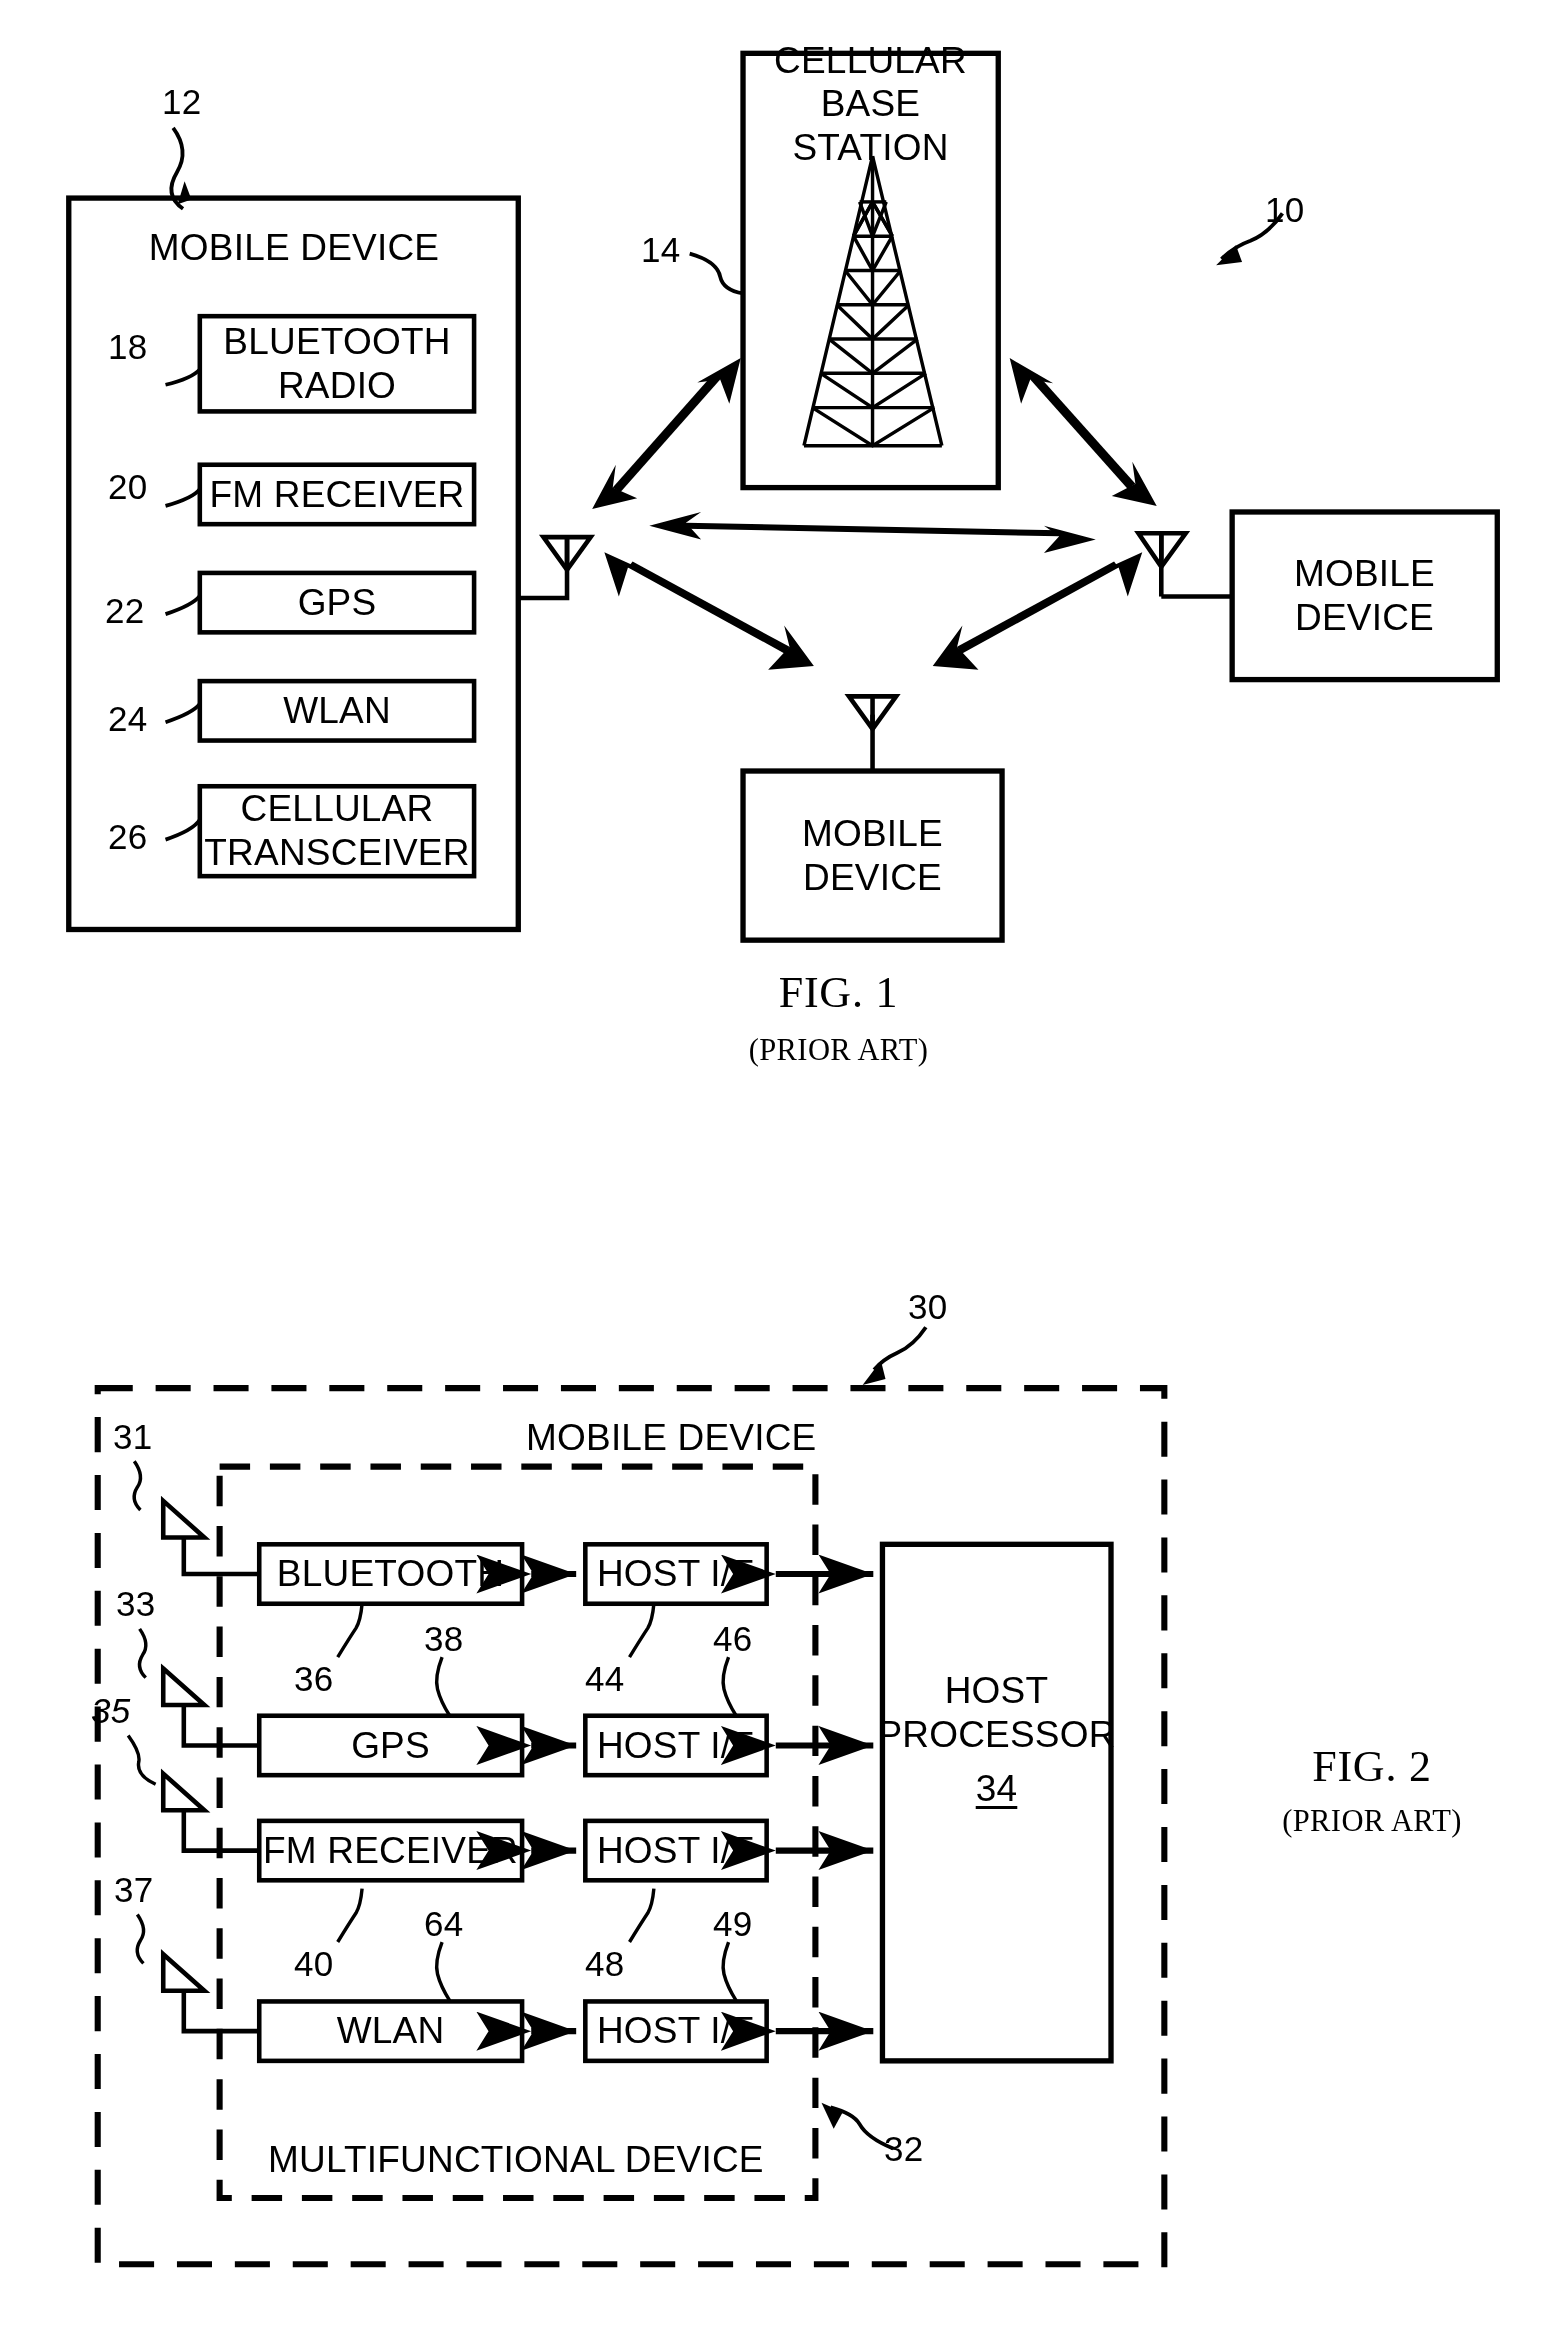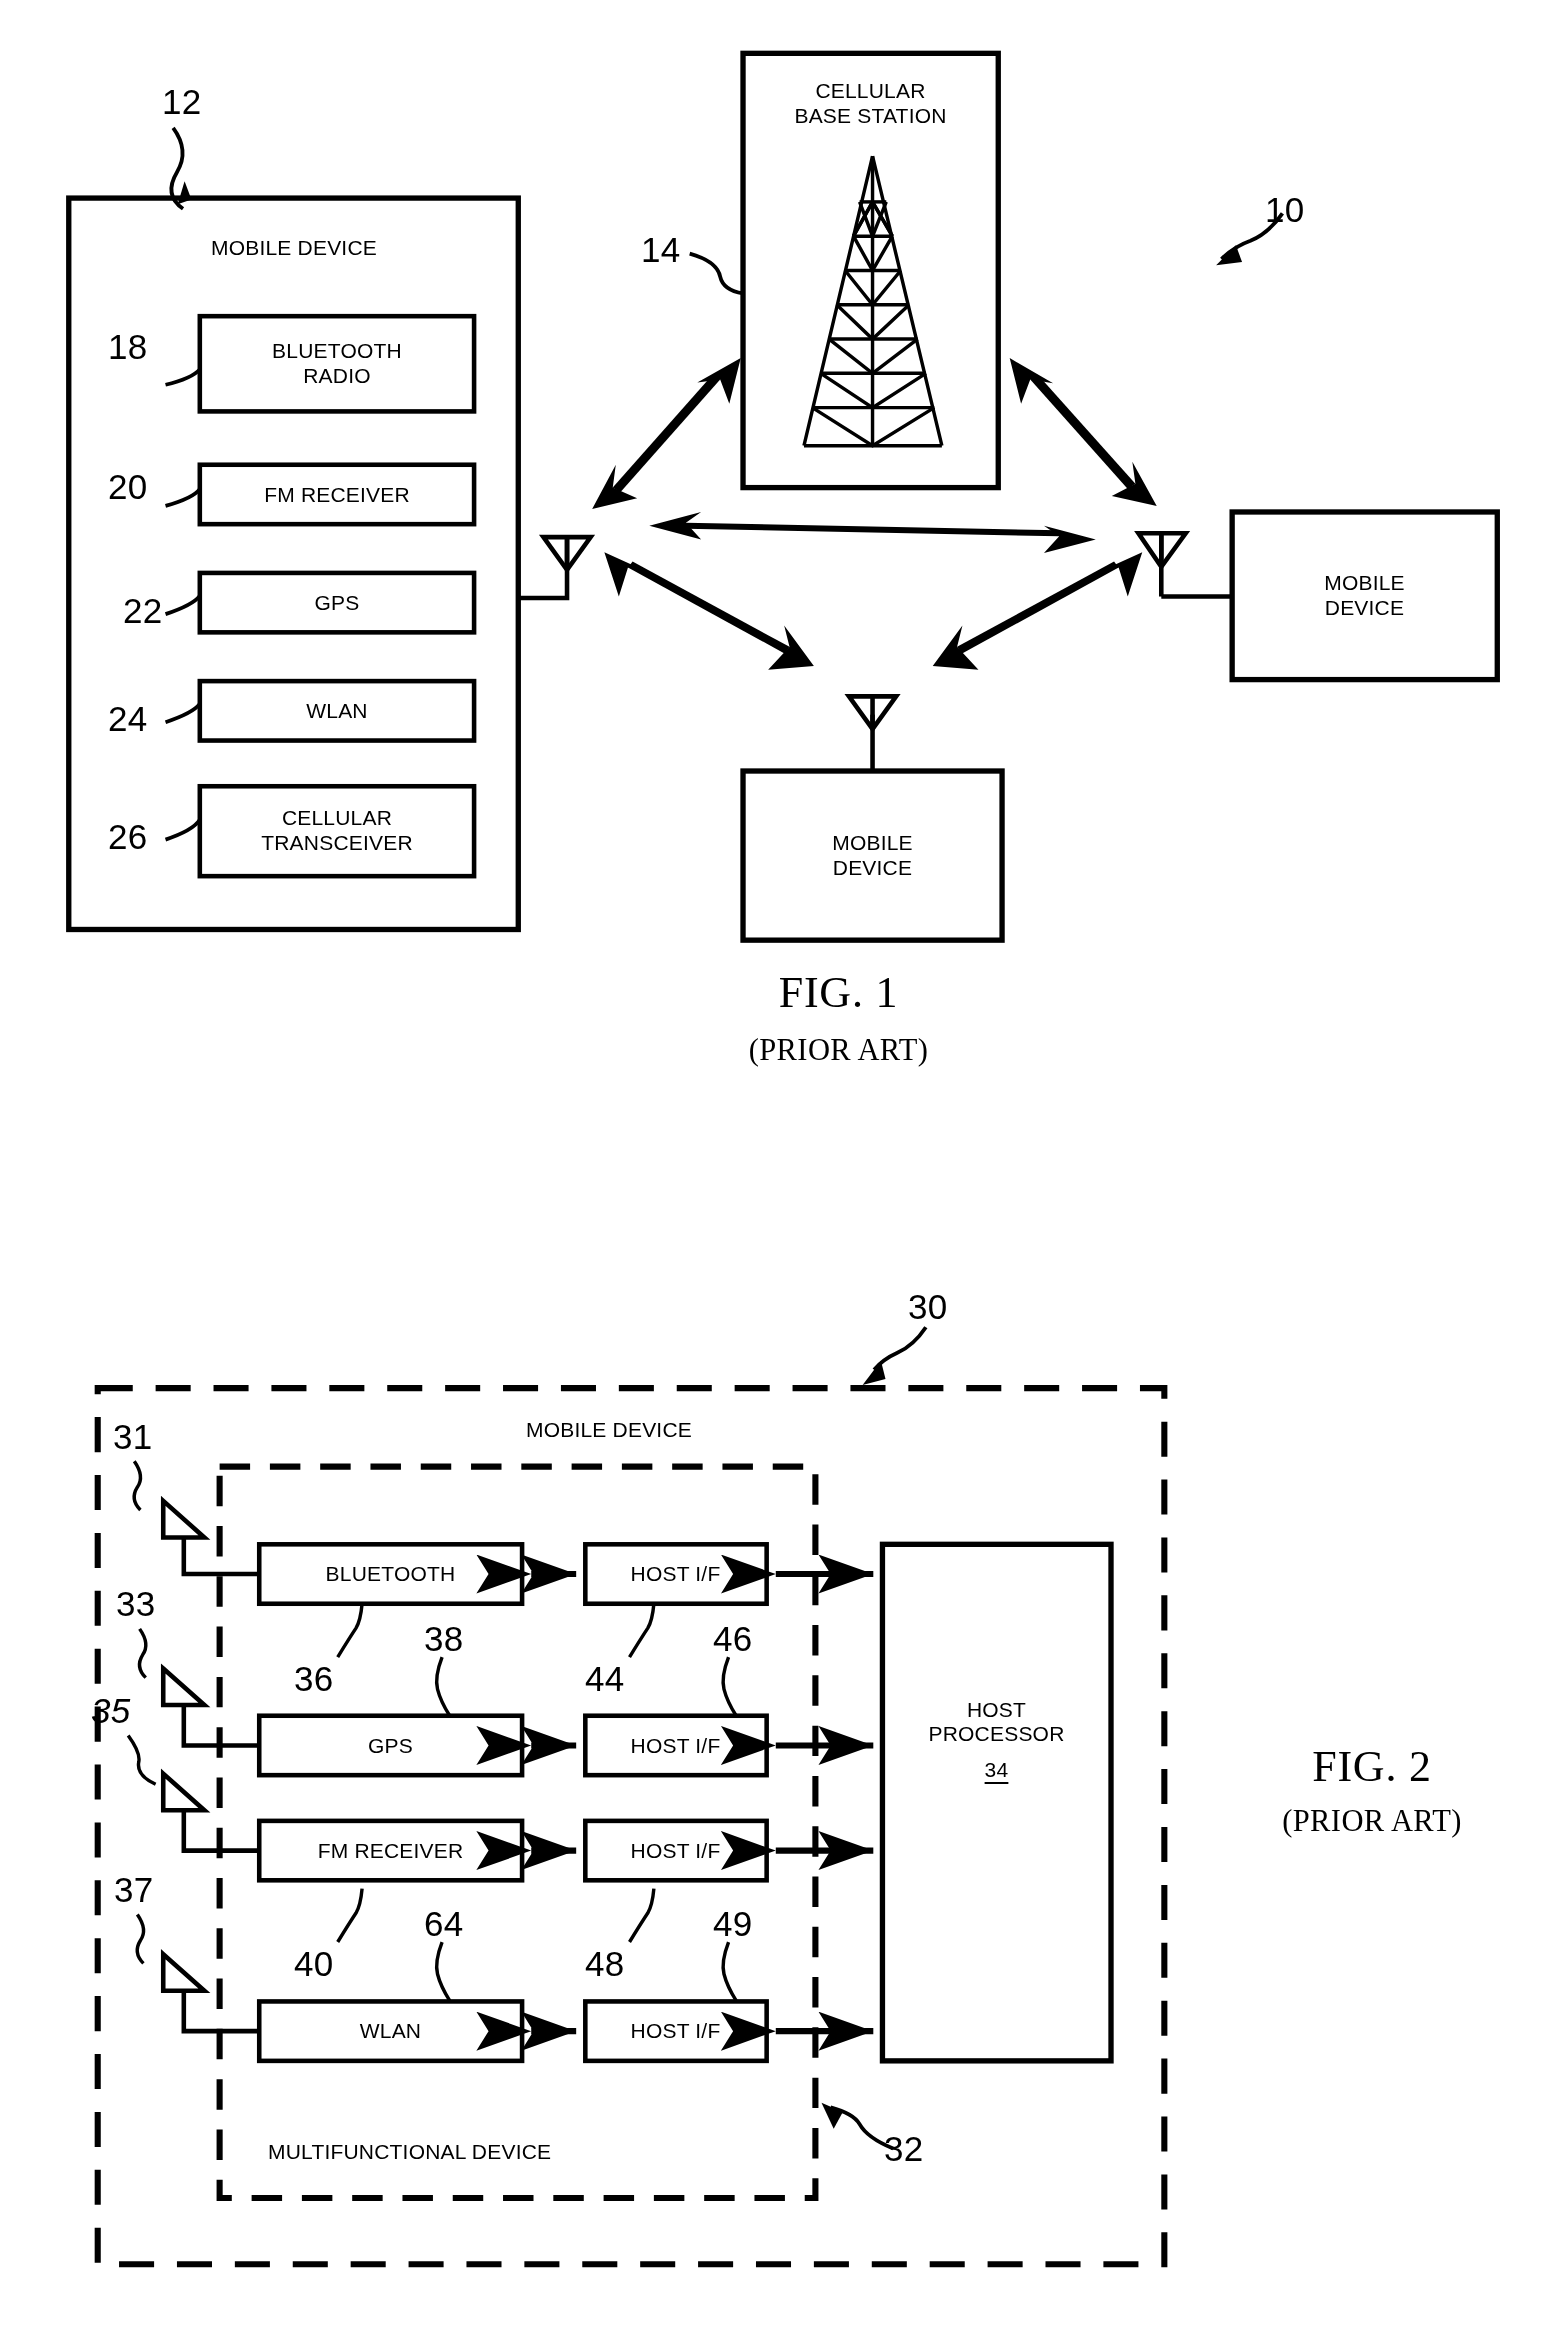--- a/index.html
+++ b/index.html
@@ -35,21 +35,21 @@
     white-space: nowrap;
     line-height: 1;
   }
   
   .ref {
     font-size: 35px;
     letter-spacing: 0.4px;
   }
   
   .boxtext {
-    font-size: 21px;
+    font-size: 37px;
     text-align: center;
     letter-spacing: 0.2px;
   }
   .boxtext.two {
     line-height: 1.18;
   }
   .fig-cap {
     font-family: "Liberation Serif", serif;
     font-size: 44px;
     letter-spacing: 0.8px;
@@ -265,21 +265,21 @@
   </svg>
 
   <div class="lbl ref" style="left:162px; top:84px;">12</div>
   <div class="lbl ref" style="left:1265px; top:160px;margin-top:32px;">10</div>
   <div class="lbl ref" style="left:641px; top:232px;">14</div>
 
   <div class="centerer boxtext" style="left:69px; top:229px; width:450px; height:38px;">MOBILE DEVICE</div>
 
   <div class="lbl ref" style="left:108px; top:329px;">18</div>
   <div class="lbl ref" style="left:108px; top:469px;">20</div>
-  <div class="lbl ref" style="left:123px; top:593px;">22</div>
+  <div class="lbl ref" style="left:105px; top:593px;">22</div>
   <div class="lbl ref" style="left:108px; top:701px;">24</div>
   <div class="lbl ref" style="left:108px; top:819px;text-align:center;">26</div>
 
   <div class="centerer boxtext two" style="left:200px; top:316px; width:274px; height:95px; flex-direction:column;">
     <span>BLUETOOTH</span>
     <span>RADIO</span>
   </div>
   <div class="centerer boxtext" style="left:200px; top:465px; width:274px; height:59px;">FM RECEIVER</div>
   <div class="centerer boxtext" style="left:200px; top:573px; width:274px; height:59px;">GPS</div>
   <div class="centerer boxtext" style="left:200px; top:681px; width:274px; height:59px;">WLAN</div>

